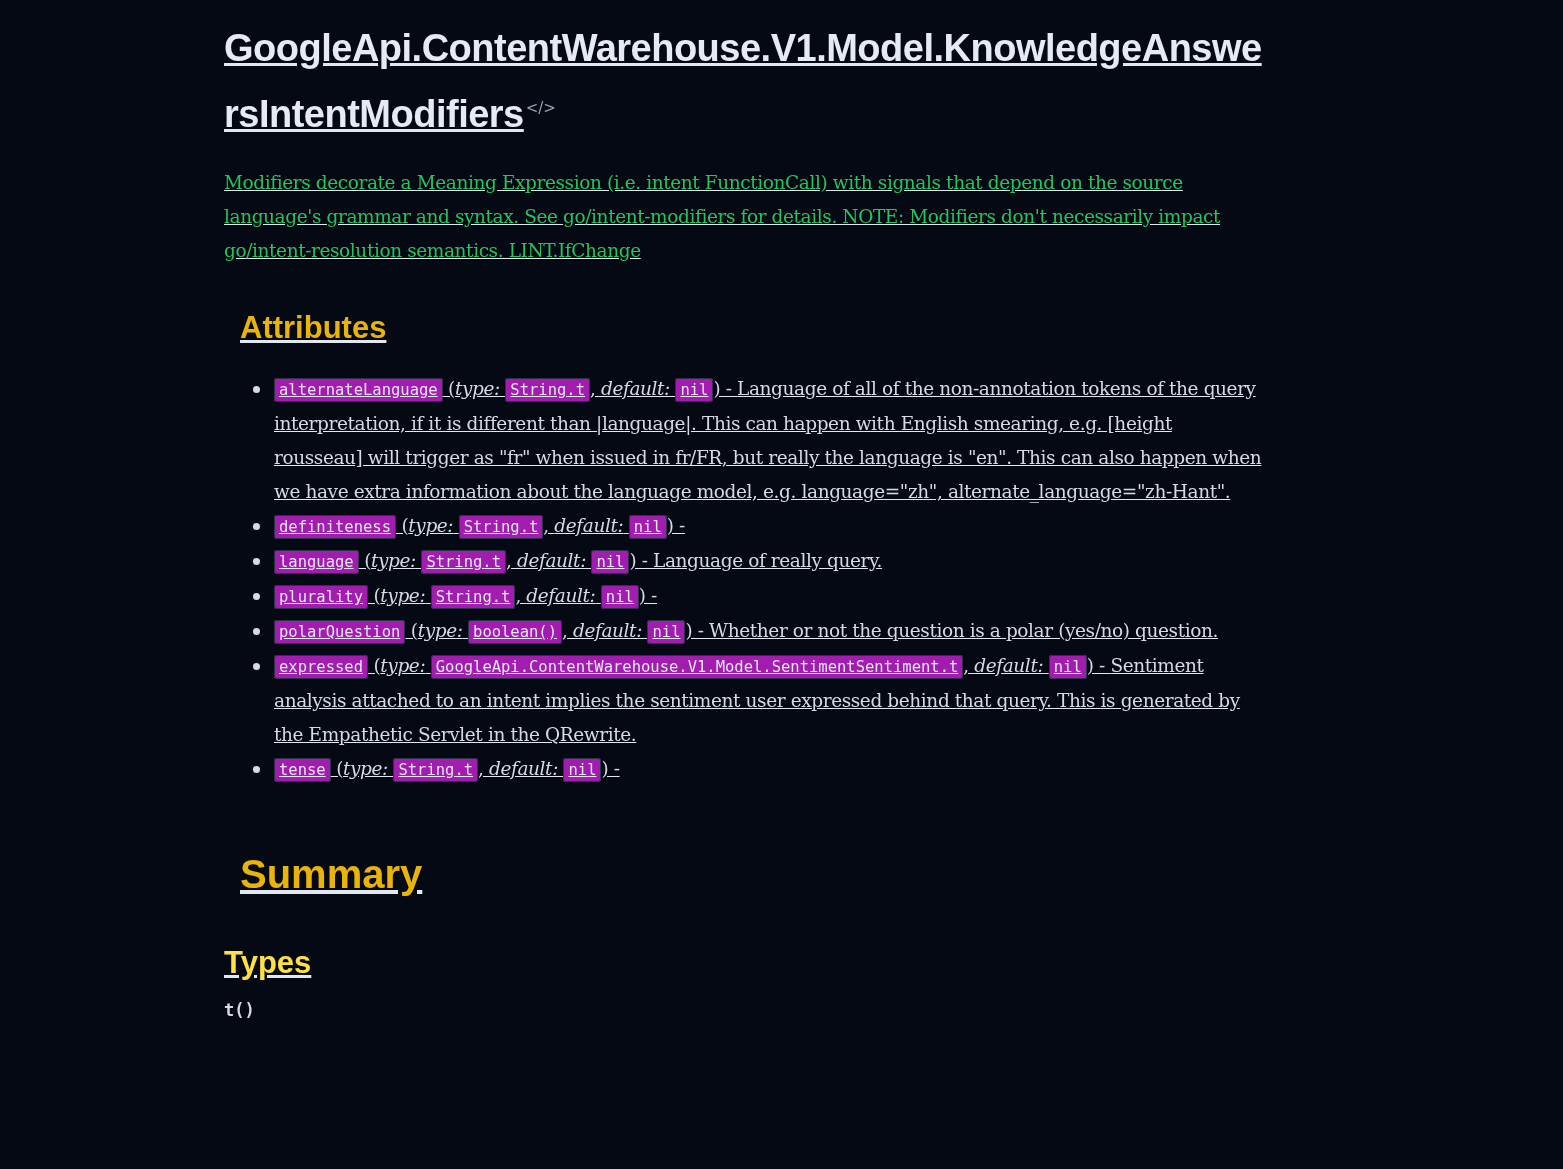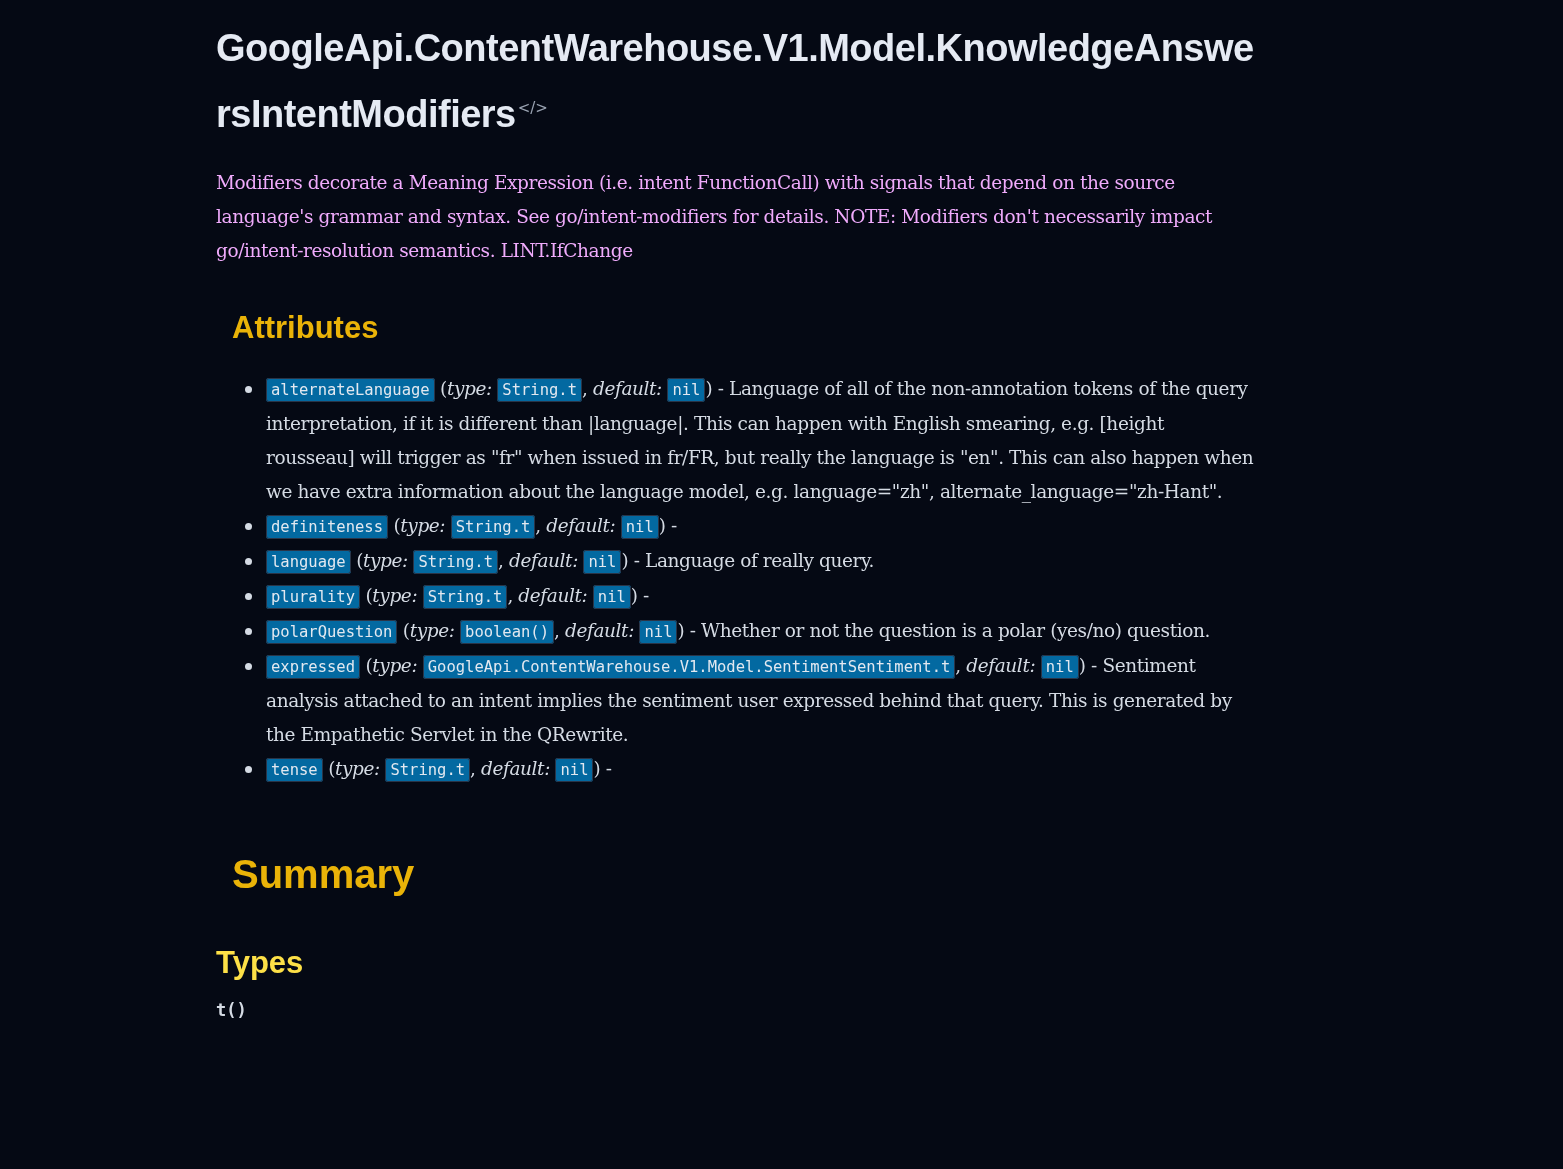--- a/index.html
+++ b/index.html
@@ -9,23 +9,24 @@
       width: 1563px;
       height: 1169px;
       overflow: hidden;
     }
     body {
       color: #e2e8f0;
       font-family: "DejaVu Serif", serif;
     }
     .content {
       position: absolute;
-      left: 216px;
+      left: 224px;
       top: 0;
       width: 1040px;
+      text-decoration: underline;
     }
     h1.title {
       font-family: "Liberation Sans", sans-serif;
       font-weight: bold;
       font-size: 38px;
       line-height: 60px;
       margin: 18px 0 0 0;
       color: #e5eaf3;
       letter-spacing: -0.5px;
       word-break: break-all;
@@ -40,21 +41,21 @@
       vertical-align: 14px;
       margin-left: 2px;
       text-decoration: none;
       cursor: pointer;
       letter-spacing: 0;
     }
     p.desc {
       font-family: "DejaVu Serif", serif;
       font-size: 18.5px;
       line-height: 34px;
-      color: #f0abfc;
+      color: #22c55e;
       margin: 22px 0 0 0;
       letter-spacing: -0.4px;
     }
     h2 {
       font-family: "Liberation Sans", sans-serif;
       font-weight: bold;
       font-size: 31px;
       color: #eab308;
       margin: 40px 0 0 16px;
       line-height: 40px;
@@ -79,21 +80,21 @@
       top: 14px;
       width: 7px;
       height: 7px;
       border-radius: 50%;
       background: #d5dbe4;
     }
     code.tag {
       font-family: "DejaVu Sans Mono", monospace;
       font-size: 15.5px;
       letter-spacing: 0;
-      background: #0369a1;
+      background: #a21caf;
       border: 1px solid #2a3447;
       border-radius: 3px;
       padding: 2px 4px;
       color: #e2e8f0;
       margin-top: 28px;
     }
     a.attr-name {
       text-decoration: none;
       cursor: pointer;
     }

